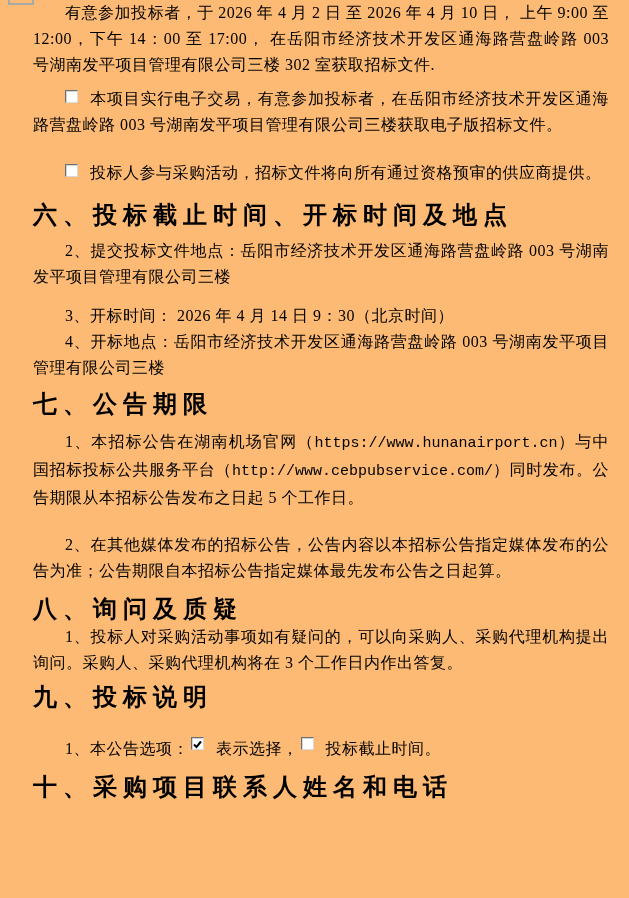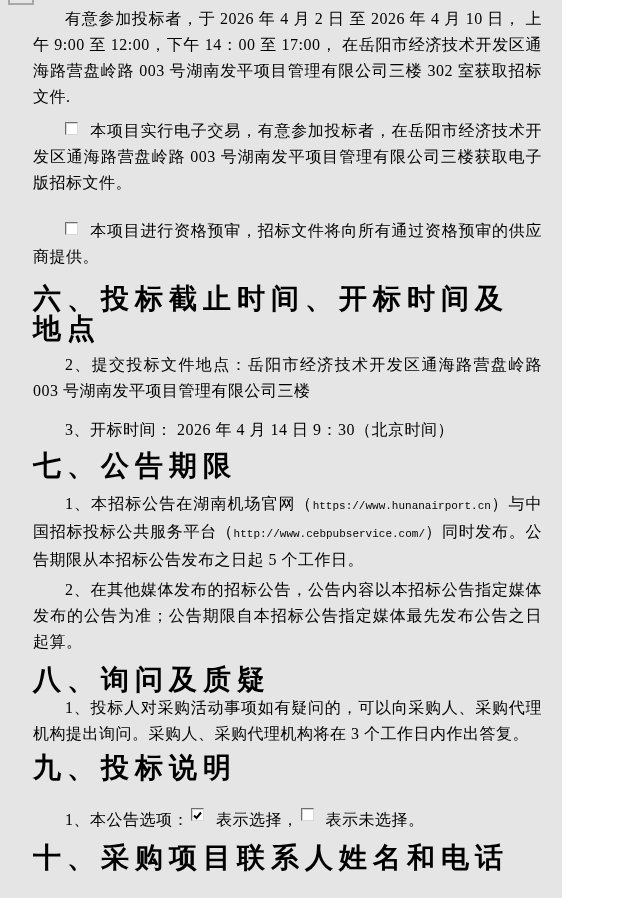--- a/index.html
+++ b/index.html
@@ -1,22 +1,22 @@
 <!DOCTYPE html>
 <html><head>
 <meta charset="utf-8">
 <style>
   html, body { margin: 0; padding: 0; background: #ffffff; }
   .page {
     position: relative;
-    width: 562px;
+    width: 629px;
     height: 898px;
     box-sizing: border-box;
-    padding: 6px 20px 0 33px;
-    background: #e5e5e5;
+    padding: 0 20px 0 33px;
+    background: #fdba74;
     color: #000000;
     font-family: "Liberation Serif", "DejaVu Serif", serif;
     overflow: hidden;
   }
   
   .cut-frag {
     position: absolute;
     top: 0; left: 8px;
     width: 26px; height: 5px;
     box-sizing: border-box;
@@ -29,28 +29,28 @@
     font-size: 16px;
     line-height: 26px;
     text-align: justify;
     text-indent: 32px;
     letter-spacing: 0.5px;
   }
   .h {
     margin: 0;
     font-family: "DejaVu Sans", "Liberation Sans", sans-serif;
     font-weight: bold;
-    font-size: 28px;
+    font-size: 24px;
     line-height: 30px;
     letter-spacing: 6px;
   }
   .mono {
     font-family: "Liberation Mono", "DejaVu Sans Mono", monospace;
     letter-spacing: 0;
-    font-size: 11px;
+    font-size: 15px;
   }
   .cb {
     display: inline-block;
     width: 13px; height: 13px;
     box-sizing: border-box;
     background: #ffffff;
     border-top: 1px solid #6e6e6e;
     border-left: 1px solid #6e6e6e;
     border-bottom: 1px solid #d8d8d8;
     border-right: 1px solid #d8d8d8;
@@ -65,58 +65,59 @@
   .p-intro { margin-top: 0; }
   .p-cb1   { margin-top: 8px; }
   .p-cb2   { margin-top: 22px; }
   .h-6     { margin-top: 14px; }
   .p-61    { margin-top: 20px; }
   .p-62    { margin-top: 8px; }
   .p-63    { margin-top: 13px; }
   .p-64    { margin-top: 0; }
   .h-7     { margin-top: 8px; }
   .p-71    { margin-top: 10px; }
-  .p-72    { margin-top: 4px; }
+  .p-72    { margin-top: 21px; }
   .h-8     { margin-top: 10px; }
   .p-81    { }
   .h-9     { margin-top: 6px; }
   .p-91    { margin-top: 24px; }
   .p-92    { margin-top: 11px; }
   .h-10    { margin-top: 10px; }
 </style>
 </head>
 <body>
 
 <div class="page">
 
   <div class="cut-frag"></div>
 
   <p class="p p-intro">有意参加投标者，于 2026 年 4 月 2 日 至 2026 年 4 月 10 日， 上午 9:00 至 12:00，下午 14：00 至 17:00， 在岳阳市经济技术开发区通海路营盘岭路 003 号湖南发平项目管理有限公司三楼 302 室获取招标文件.</p>
 
   <p class="p p-cb1"><span class="cb cb-opt"></span><span>本项目实行电子交易，有意参加投标者，在岳阳市经济技术开发区通海路营盘岭路 003 号湖南发平项目管理有限公司三楼获取电子版招标文件。</span></p>
 
-  <p class="p p-cb2"><span class="cb cb-opt"></span><span>本项目进行资格预审，招标文件将向所有通过资格预审的供应商提供。</span></p>
+  <p class="p p-cb2"><span class="cb cb-opt"></span><span>投标人参与采购活动，招标文件将向所有通过资格预审的供应商提供。</span></p>
 
   <h2 class="h h-6">六、投标截止时间、开标时间及地点</h2>
 
   <p class="p p-62">2、提交投标文件地点：岳阳市经济技术开发区通海路营盘岭路 003 号湖南发平项目管理有限公司三楼</p>
   <p class="p p-63">3、开标时间： 2026 年 4 月 14 日 9：30（北京时间）</p>
+  <p class="p p-64">4、开标地点：岳阳市经济技术开发区通海路营盘岭路 003 号湖南发平项目管理有限公司三楼</p>
 
   <h2 class="h h-7">七、公告期限</h2>
 
   <p class="p p-71"><span>1、本招标公告在湖南机场官网（</span><span class="mono">https://www.hunanairport.cn</span><span>）与中国招标投标公共服务平台（</span><span class="mono">http://www.cebpubservice.com/</span><span>）同时发布。公告期限从本招标公告发布之日起 5 个工作日。</span></p>
 
   <p class="p p-72">2、在其他媒体发布的招标公告，公告内容以本招标公告指定媒体发布的公告为准；公告期限自本招标公告指定媒体最先发布公告之日起算。</p>
 
   <h2 class="h h-8">八、询问及质疑</h2>
 
   <p class="p p-81">1、投标人对采购活动事项如有疑问的，可以向采购人、采购代理机构提出询问。采购人、采购代理机构将在 3 个工作日内作出答复。</p>
 
   <h2 class="h h-9">九、投标说明</h2>
 
   <p class="p p-91"><span>1、本公告选项：</span><span class="cb cb-inline"><svg width="11" height="11" viewBox="0 0 11 11">
           <polyline points="2,5.5 4.5,8 9,2.5" fill="none" stroke="#000000" stroke-width="2"></polyline>
-        </svg></span><span>表示选择，</span><span class="cb cb-inline"></span><span>表示未选择。</span></p>
+        </svg></span><span>表示选择，</span><span class="cb cb-inline"></span><span>投标截止时间。</span></p>
 
 
   <h2 class="h h-10">十、采购项目联系人姓名和电话</h2>
 
 </div>
 
 </body></html>

